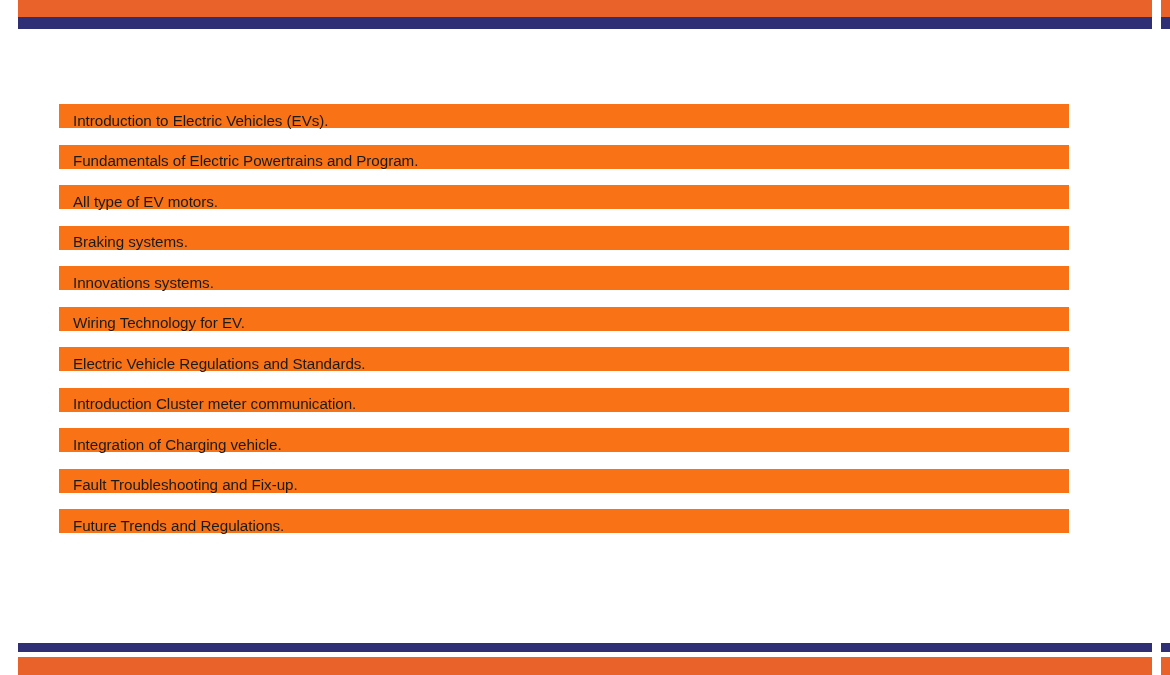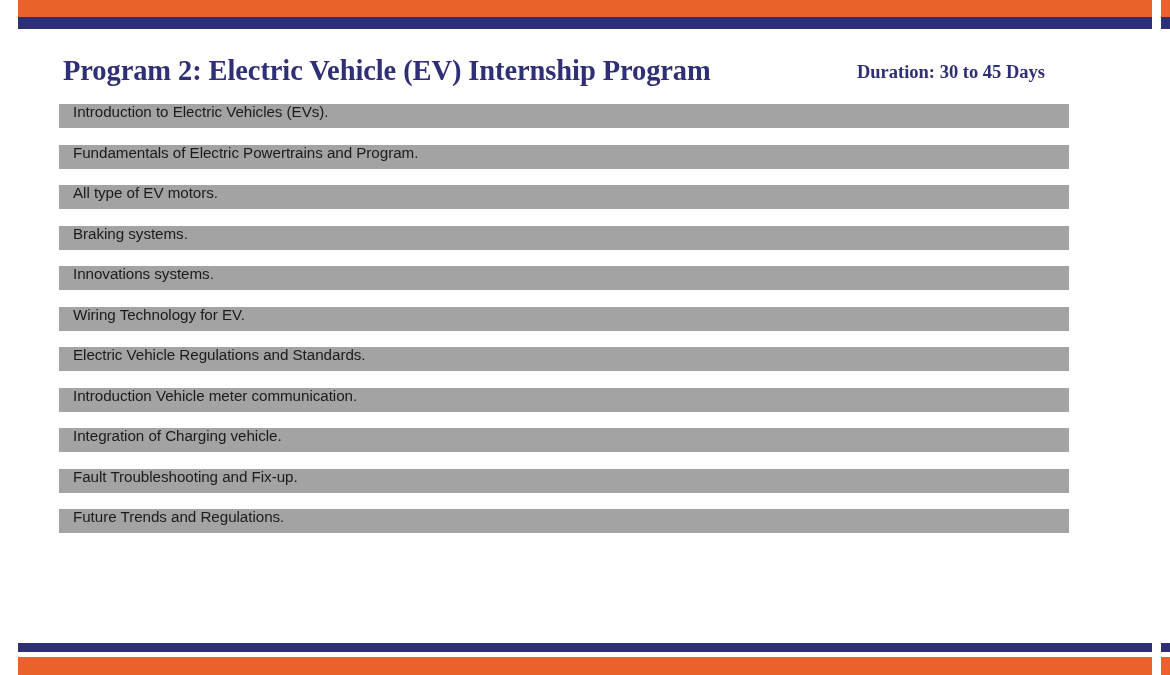--- a/index.html
+++ b/index.html
@@ -107,24 +107,24 @@
     top: -2px;
   }
   .list {
     position: absolute;
     left: 50px;
     top: 75px;
     width: 1010px;
   }
   .item {
     height: 24px;
-    background: #a3a3a3;
+    background: #f97316;
     margin-bottom: 16.5px;
     display: flex;
-    align-items: flex-start;
+    align-items: flex-end;
     padding-left: 14px;
     box-sizing: border-box;
   }
   .item-text {
     font-family: "Liberation Sans", sans-serif;
     font-size: 15.2px;
     color: #1b1b1b;
     line-height: 1;
     letter-spacing: -0.05px;
   }
@@ -132,24 +132,20 @@
 </head>
 <body>
 
 <div class="slide">
 
   <div class="band-top-orange"></div>
   <div class="band-top-navy"></div>
 
   <div class="content">
 
-    <div class="header-row">
-      <div class="title">Program 2: Electric Vehicle (EV) Internship Program</div>
-      <div class="duration">Duration: 30 to 45 Days</div>
-    </div>
 
     <div class="list">
       <div class="item">
         <span class="item-text">Introduction to Electric Vehicles (EVs).</span>
       </div>
       <div class="item">
         <span class="item-text">Fundamentals of Electric Powertrains and Program.</span>
       </div>
       <div class="item">
         <span class="item-text">All type of EV motors.</span>
@@ -160,21 +156,21 @@
       <div class="item">
         <span class="item-text">Innovations systems.</span>
       </div>
       <div class="item">
         <span class="item-text">Wiring Technology for EV.</span>
       </div>
       <div class="item">
         <span class="item-text">Electric Vehicle Regulations and Standards.</span>
       </div>
       <div class="item">
-        <span class="item-text">Introduction Vehicle meter communication.</span>
+        <span class="item-text">Introduction Cluster meter communication.</span>
       </div>
       <div class="item">
         <span class="item-text">Integration of Charging vehicle.</span>
       </div>
       <div class="item">
         <span class="item-text">Fault Troubleshooting and Fix-up.</span>
       </div>
       <div class="item">
         <span class="item-text">Future Trends and Regulations.</span>
       </div>

